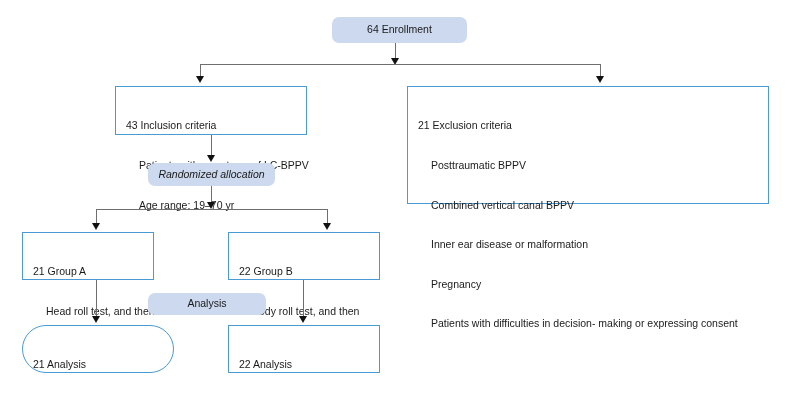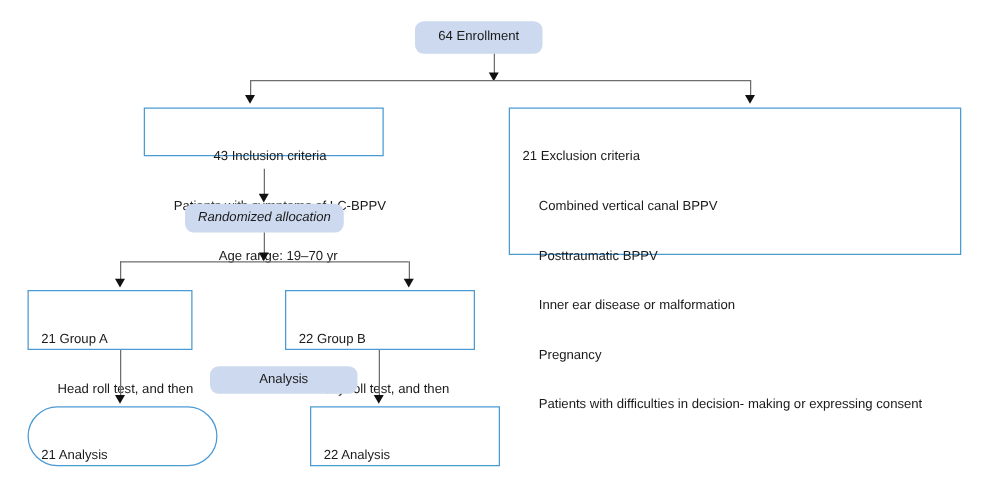--- a/index.html
+++ b/index.html
@@ -64,45 +64,45 @@
     border-left: 4.5px solid transparent;
     border-right: 4.5px solid transparent;
     border-top: 7px solid #111111;
   }
 </style>
 </head>
 <body>
 
 <div id="flowchart">
 
-  <div class="node pill" style="left:332px; top:17px; width:102px; height:26px;">
+  <div class="node pill" style="left:332px; top:17px; width:135px; height:26px;">
     <span class="line">64 Enrollment</span>
   </div>
 
   <div class="vline" style="left:395px; top:43px; height:17px;"></div>
   <div class="arrowhead" style="left:391px; top:58px;"></div>
 
   <div class="hline" style="left:200px; top:64px; width:400px;"></div>
 
   <div class="vline" style="left:200px; top:64px; height:14px;"></div>
   <div class="arrowhead" style="left:196px; top:76px;"></div>
 
   <div class="vline" style="left:600px; top:64px; height:14px;"></div>
   <div class="arrowhead" style="left:596px; top:76px;"></div>
 
-  <div class="node outline" style="left:115px; top:86px; width:192px; height:39px;text-align:center;">
+  <div class="node outline" style="left:115px; top:86px; width:192px; height:49px;">
     <span class="line">43 Inclusion criteria</span>
     <span class="line indent1">Patients with symptoms of LC-BPPV</span>
     <span class="line indent1">Age range: 19–70 yr</span>
   </div>
 
   <div class="node outline" style="left:407px; top:86px; width:362px; height:118px;">
     <span class="line">21 Exclusion criteria</span>
+    <span class="line indent1">Posttraumatic BPPV</span>
     <span class="line indent1">Combined vertical canal BPPV</span>
-    <span class="line indent1">Posttraumatic BPPV</span>
     <span class="line indent1">Inner ear disease or malformation</span>
     <span class="line indent1">Pregnancy</span>
     <span class="line indent1">Patients with difficulties in decision- making or expressing consent</span>
   </div>
 
   <div class="vline" style="left:211px; top:135px; height:22px;"></div>
   <div class="arrowhead" style="left:207px; top:155px;"></div>
 
   <div class="node pill" style="left:148px; top:163px; width:127px; height:23px;font-style:italic;">
     <span class="line">Randomized allocation</span>
@@ -130,29 +130,29 @@
     <span class="line indent1">Body roll test, and then</span>
     <span class="line indent1">Head roll test</span>
   </div>
 
   <div class="vline" style="left:96px; top:280px; height:40px;"></div>
   <div class="arrowhead" style="left:92px; top:316px;"></div>
 
   <div class="vline" style="left:303px; top:280px; height:40px;"></div>
   <div class="arrowhead" style="left:299px; top:316px;"></div>
 
-  <div class="node pill" style="left:148px; top:293px; width:118px; height:22px; z-index:5;margin-left:20px;">
+  <div class="node pill" style="left:148px; top:293px; width:118px; height:22px; z-index:5;">
     <span class="line">Analysis</span>
   </div>
 
   <div class="node outline" style="left:22px; top:325px; width:152px; height:48px;border-radius:24px;">
     <span class="line">21 Analysis</span>
     <span class="line indent1">Nystagmus</span>
     
   </div>
 
-  <div class="node outline" style="left:228px; top:325px; width:152px; height:48px;margin-left:20px;">
+  <div class="node outline" style="left:228px; top:325px; width:152px; height:48px;">
     <span class="line">22 Analysis</span>
     <span class="line indent1">Nystagmus</span>
     
   </div>
 
 </div>
 
 </body></html>

